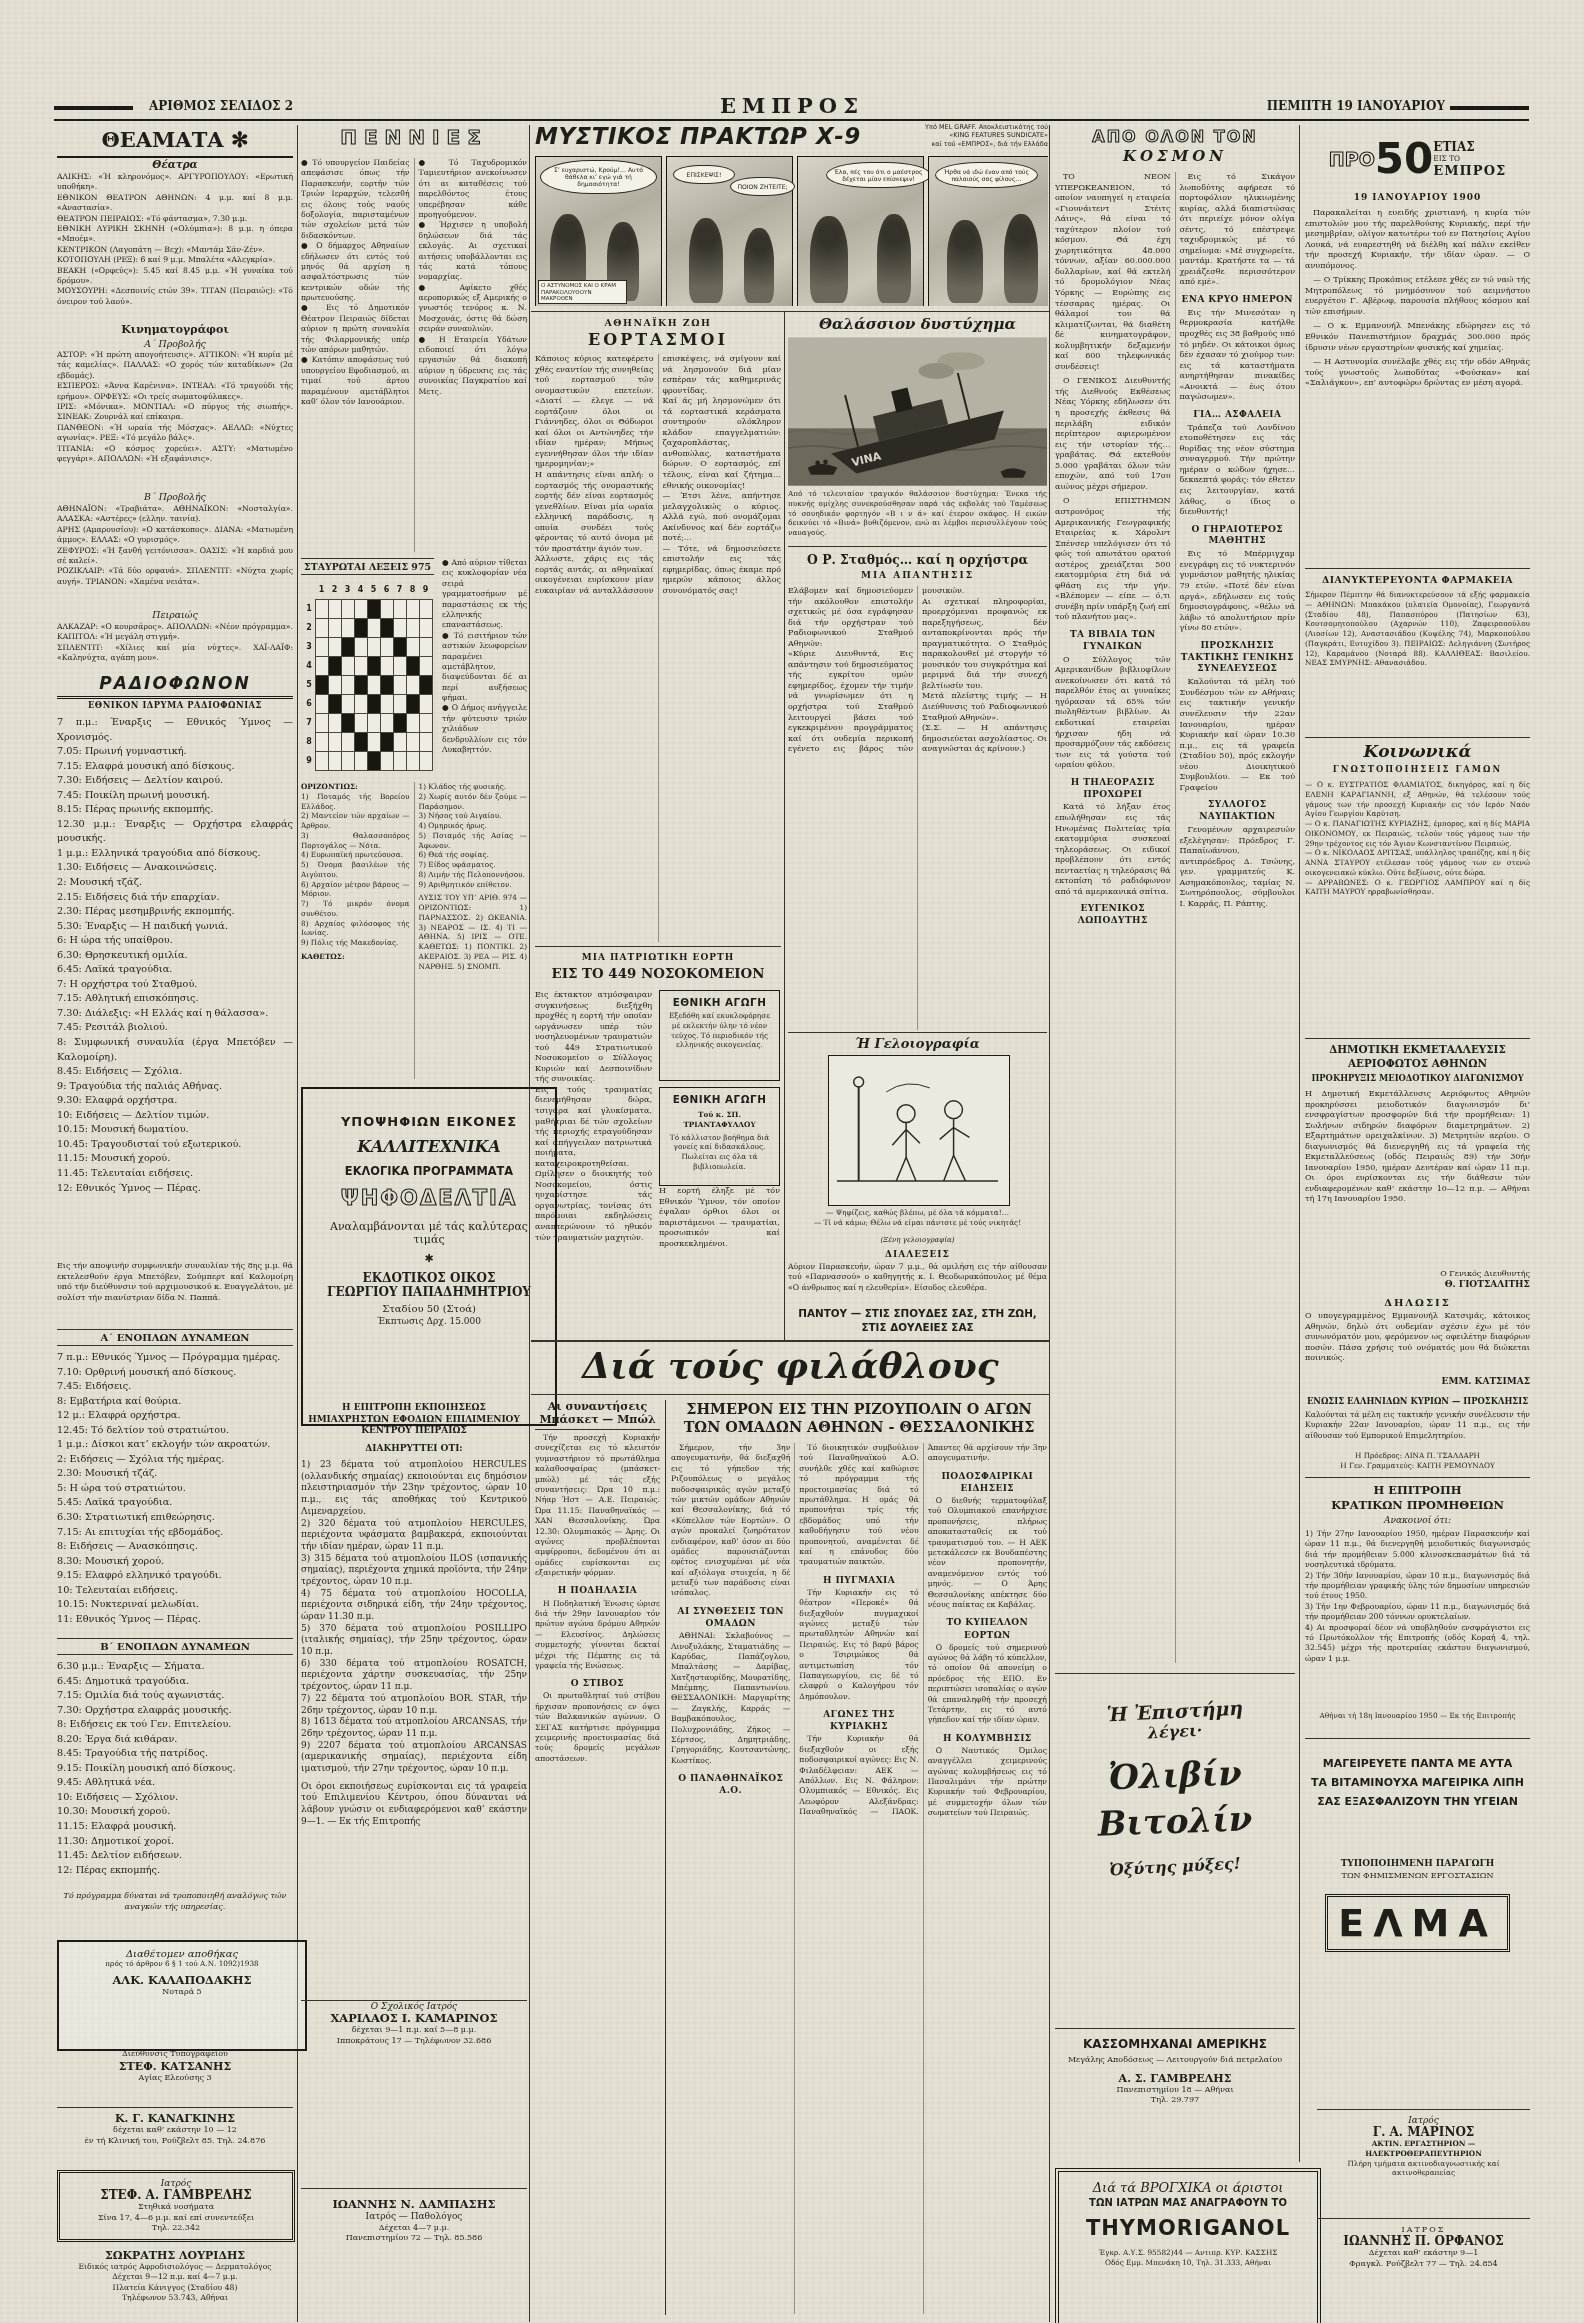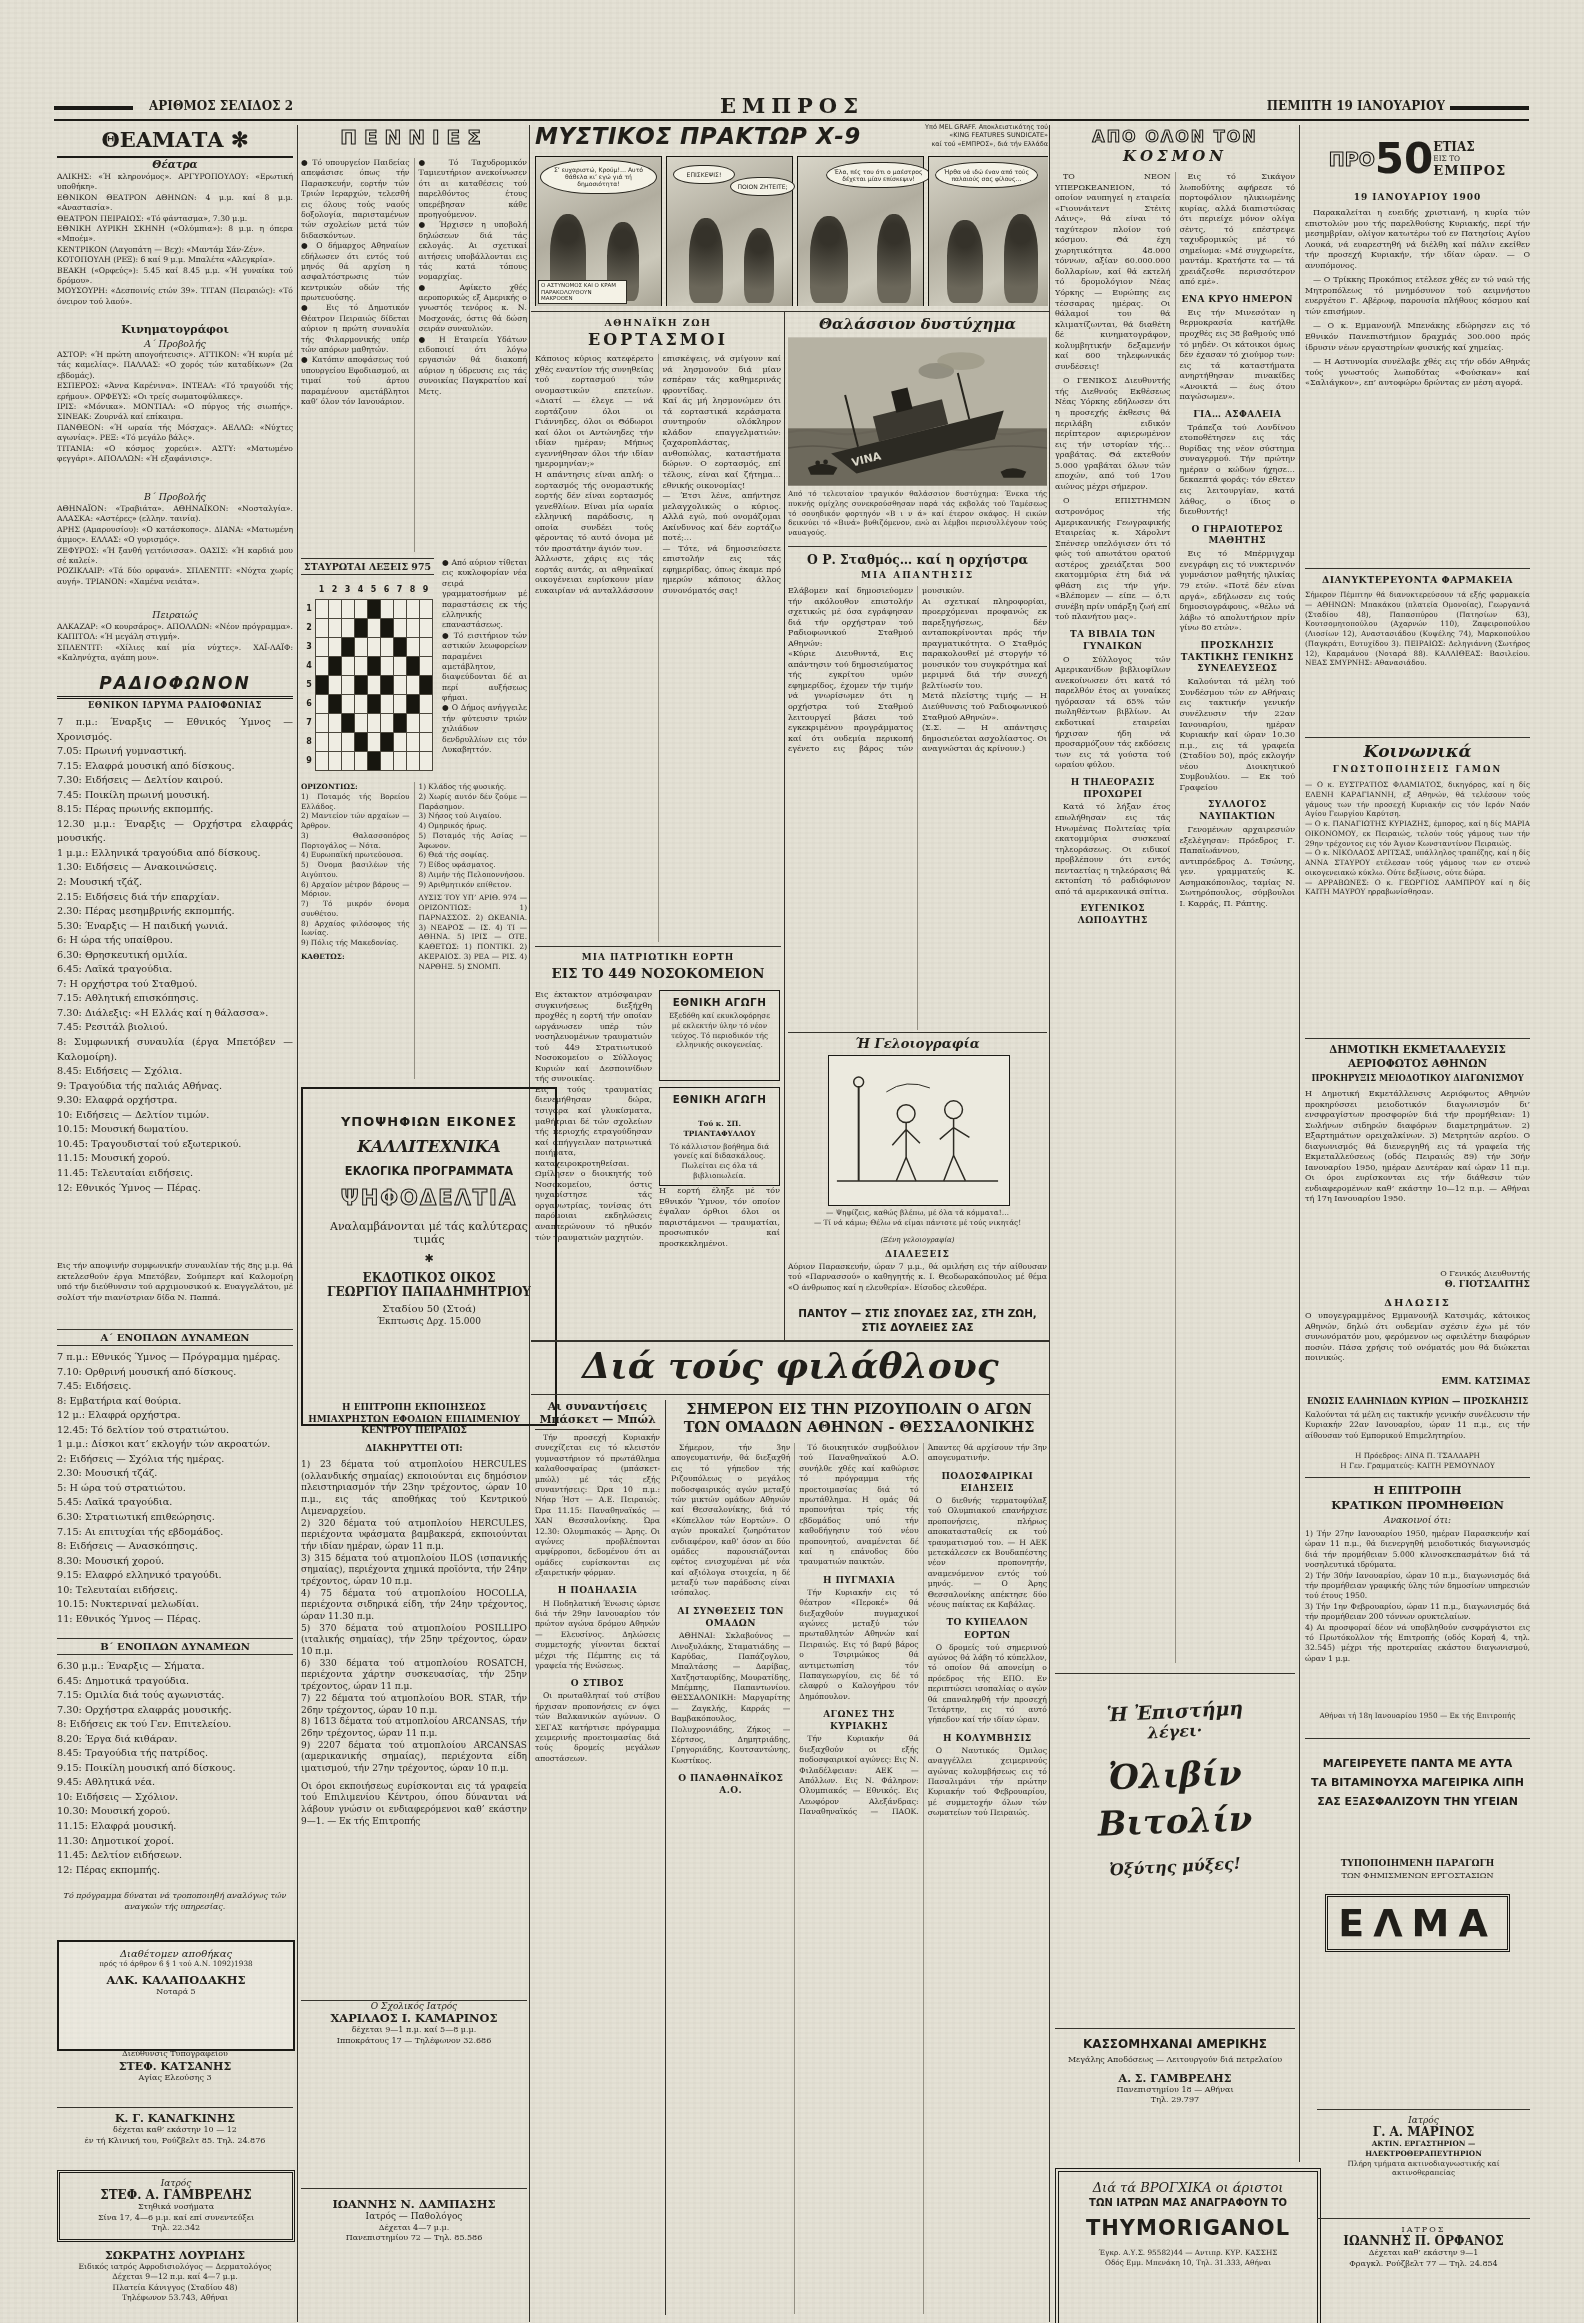--- a/index.html
+++ b/index.html
@@ -21,21 +21,21 @@
   .fhead{font-weight:bold;text-align:center;font-size:9px;letter-spacing:0.4px;margin:6px 0 2px;break-inside:avoid}
   .fbody{margin:0 0 4px;text-align:justify;text-indent:8px}
   .vrule{position:absolute;width:1px;background:#35332c}
   .hrule{position:absolute;height:1px;background:#35332c}
   .hbar{position:absolute;height:4px;background:#1b1a16}
   .sans{font-family:"DejaVu Sans",sans-serif}
   .hollow{color:#1b1a16}
   @supports (-webkit-text-stroke:1px #000){
     .hollow{color:transparent;-webkit-text-stroke:1.1px #1b1a16}
   }
-  .boxad{border:2px solid #1b1a16;padding:6px 6px;background:rgba(255,255,252,.25)}
+  .boxad{border:2px solid #1b1a16;padding:6px 12px;background:rgba(255,255,252,.25)}
   
   [data-name="crossword-grid"]{display:grid;grid-template-columns:12px repeat(9,13px);grid-auto-rows:19px;}
   .cw-corner{}
   .cw-colnum,.cw-rownum{font-size:8px;font-weight:bold;text-align:center;line-height:19px;font-family:"DejaVu Sans",sans-serif}
   .cw-cell{border:1px solid #4a463c;background:#efede3;margin:0 -1px -1px 0}
   .cw-black{background:#17160f}
   
   .panel{position:relative;width:125px;height:149px;border:1px solid #17160f;
          background:linear-gradient(155deg,#d8d5c8 0%,#b1ad9f 45%,#cbc8ba 75%,#a9a596 100%);flex:none}
   .fig{position:absolute;border-radius:45% 45% 18% 18%;
@@ -418,21 +418,21 @@
   <div class="abs c" style="left:535px;top:965px;width:246px;font-size:13.4px;font-weight:800" data-name="noso-title">ΕΙΣ ΤΟ 449 ΝΟΣΟΚΟΜΕΙΟΝ</div>
   <div class="abs pre just t8" style="left:535px;top:990px;width:117px;height:352px" data-name="noso-body-left">Εις έκτακτον ατμόσφαιραν συγκινήσεως διεξήχθη προχθές η εορτή τήν οποίαν ωργάνωσεν υπέρ τών νοσηλευομένων τραυματιών τού 449 Στρατιωτικού Νοσοκομείου ο Σύλλογος Κυριών καί Δεσποινίδων τής συνοικίας.
 Εις τούς τραυματίας διενεμήθησαν δώρα, τσιγάρα καί γλυκίσματα, μαθήτριαι δέ τών σχολείων τής περιοχής ετραγούδησαν καί απήγγειλαν πατριωτικά ποιήματα, καταχειροκροτηθείσαι.
 Ωμίλησεν ο διοικητής τού Νοσοκομείου, όστις ηυχαρίστησε τάς οργανωτρίας, τονίσας ότι παρόμοιαι εκδηλώσεις αναπτερώνουν τό ηθικόν τών τραυματιών μαχητών.</div>
   <div class="abs c" style="left:659px;top:990px;width:109px;height:79px;border:1.5px solid #1b1a16;padding:5px" data-name="agogi-ad-1">
     <div class="b sans" style="font-size:10.4px;letter-spacing:0.5px" data-name="agogi-ad-1-title">ΕΘΝΙΚΗ ΑΓΩΓΗ</div>
     <div class="t7" style="margin-top:3px" data-name="agogi-ad-1-body">Εξεδόθη καί εκυκλοφόρησε μέ εκλεκτήν ύλην τό νέον τεύχος. Τό περιοδικόν τής ελληνικής οικογενείας.</div>
   </div>
   <div class="abs c" style="left:659px;top:1087px;width:109px;height:87px;border:1.5px solid #1b1a16;padding:5px" data-name="agogi-ad-2">
     <div class="b sans" style="font-size:10.4px;letter-spacing:0.5px" data-name="agogi-ad-2-title">ΕΘΝΙΚΗ ΑΓΩΓΗ</div>
-    <div class="b t7" style="margin-top:14px" data-name="agogi-ad-2-byline">Τού κ. ΣΠ. ΤΡΙΑΝΤΑΦΥΛΛΟΥ</div>
+    <div class="b t7" style="margin-top:5px" data-name="agogi-ad-2-byline">Τού κ. ΣΠ. ΤΡΙΑΝΤΑΦΥΛΛΟΥ</div>
     <div class="t7" style="margin-top:3px" data-name="agogi-ad-2-note">Τό κάλλιστον βοήθημα διά γονείς καί διδασκάλους. Πωλείται εις όλα τά βιβλιοπωλεία.</div>
   </div>
   <div class="abs pre just t8" style="left:659px;top:1186px;width:121px;height:156px" data-name="noso-body-right">Η εορτή έληξε μέ τόν Εθνικόν Ύμνον, τόν οποίον έψαλαν όρθιοι όλοι οι παριστάμενοι — τραυματίαι, προσωπικόν καί προσκεκλημένοι.</div>
 
   <div class="abs c b i" style="left:788px;top:315px;width:259px;font-size:15px" data-name="wreck-title">Θαλάσσιον δυστύχημα</div>
   <div class="abs" style="left:788px;top:337px;width:259px;height:149px" data-name="wreck-photo">
     <svg width="259" height="149" viewBox="0 0 262 150" data-name="shipwreck-illustration">
       <rect width="262" height="150" fill="#b6b2a3"></rect>
       <rect y="92" width="262" height="58" fill="#6d695c"></rect>
       <path d="M0 96 Q20 92 40 96 T80 96 T120 96 T160 96 T200 96 T240 96 T262 96" stroke="#55514536" fill="none" stroke-width="2"></path>

